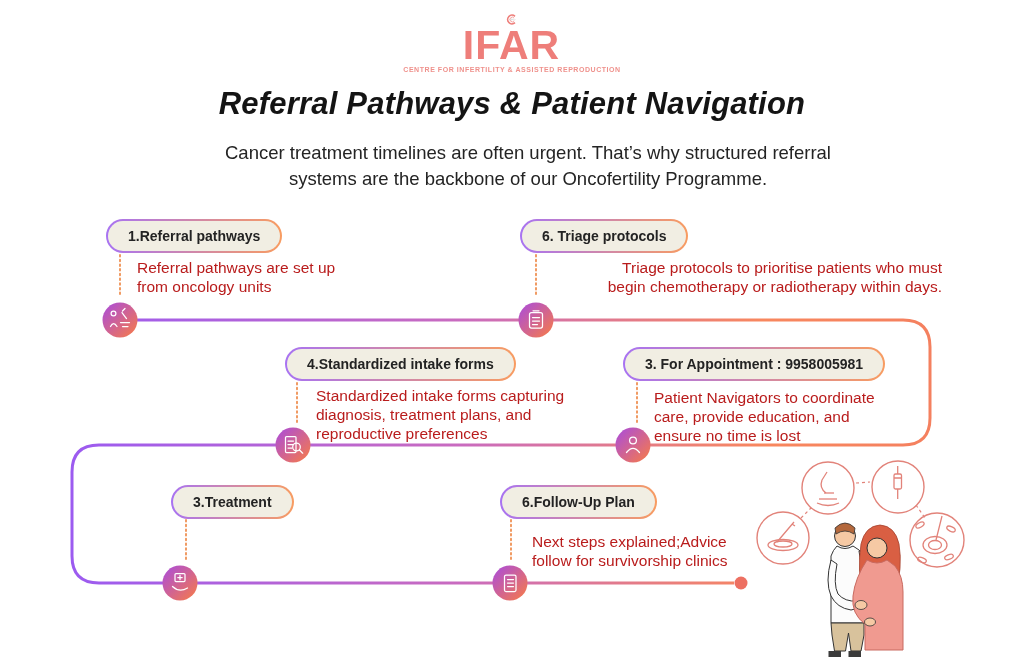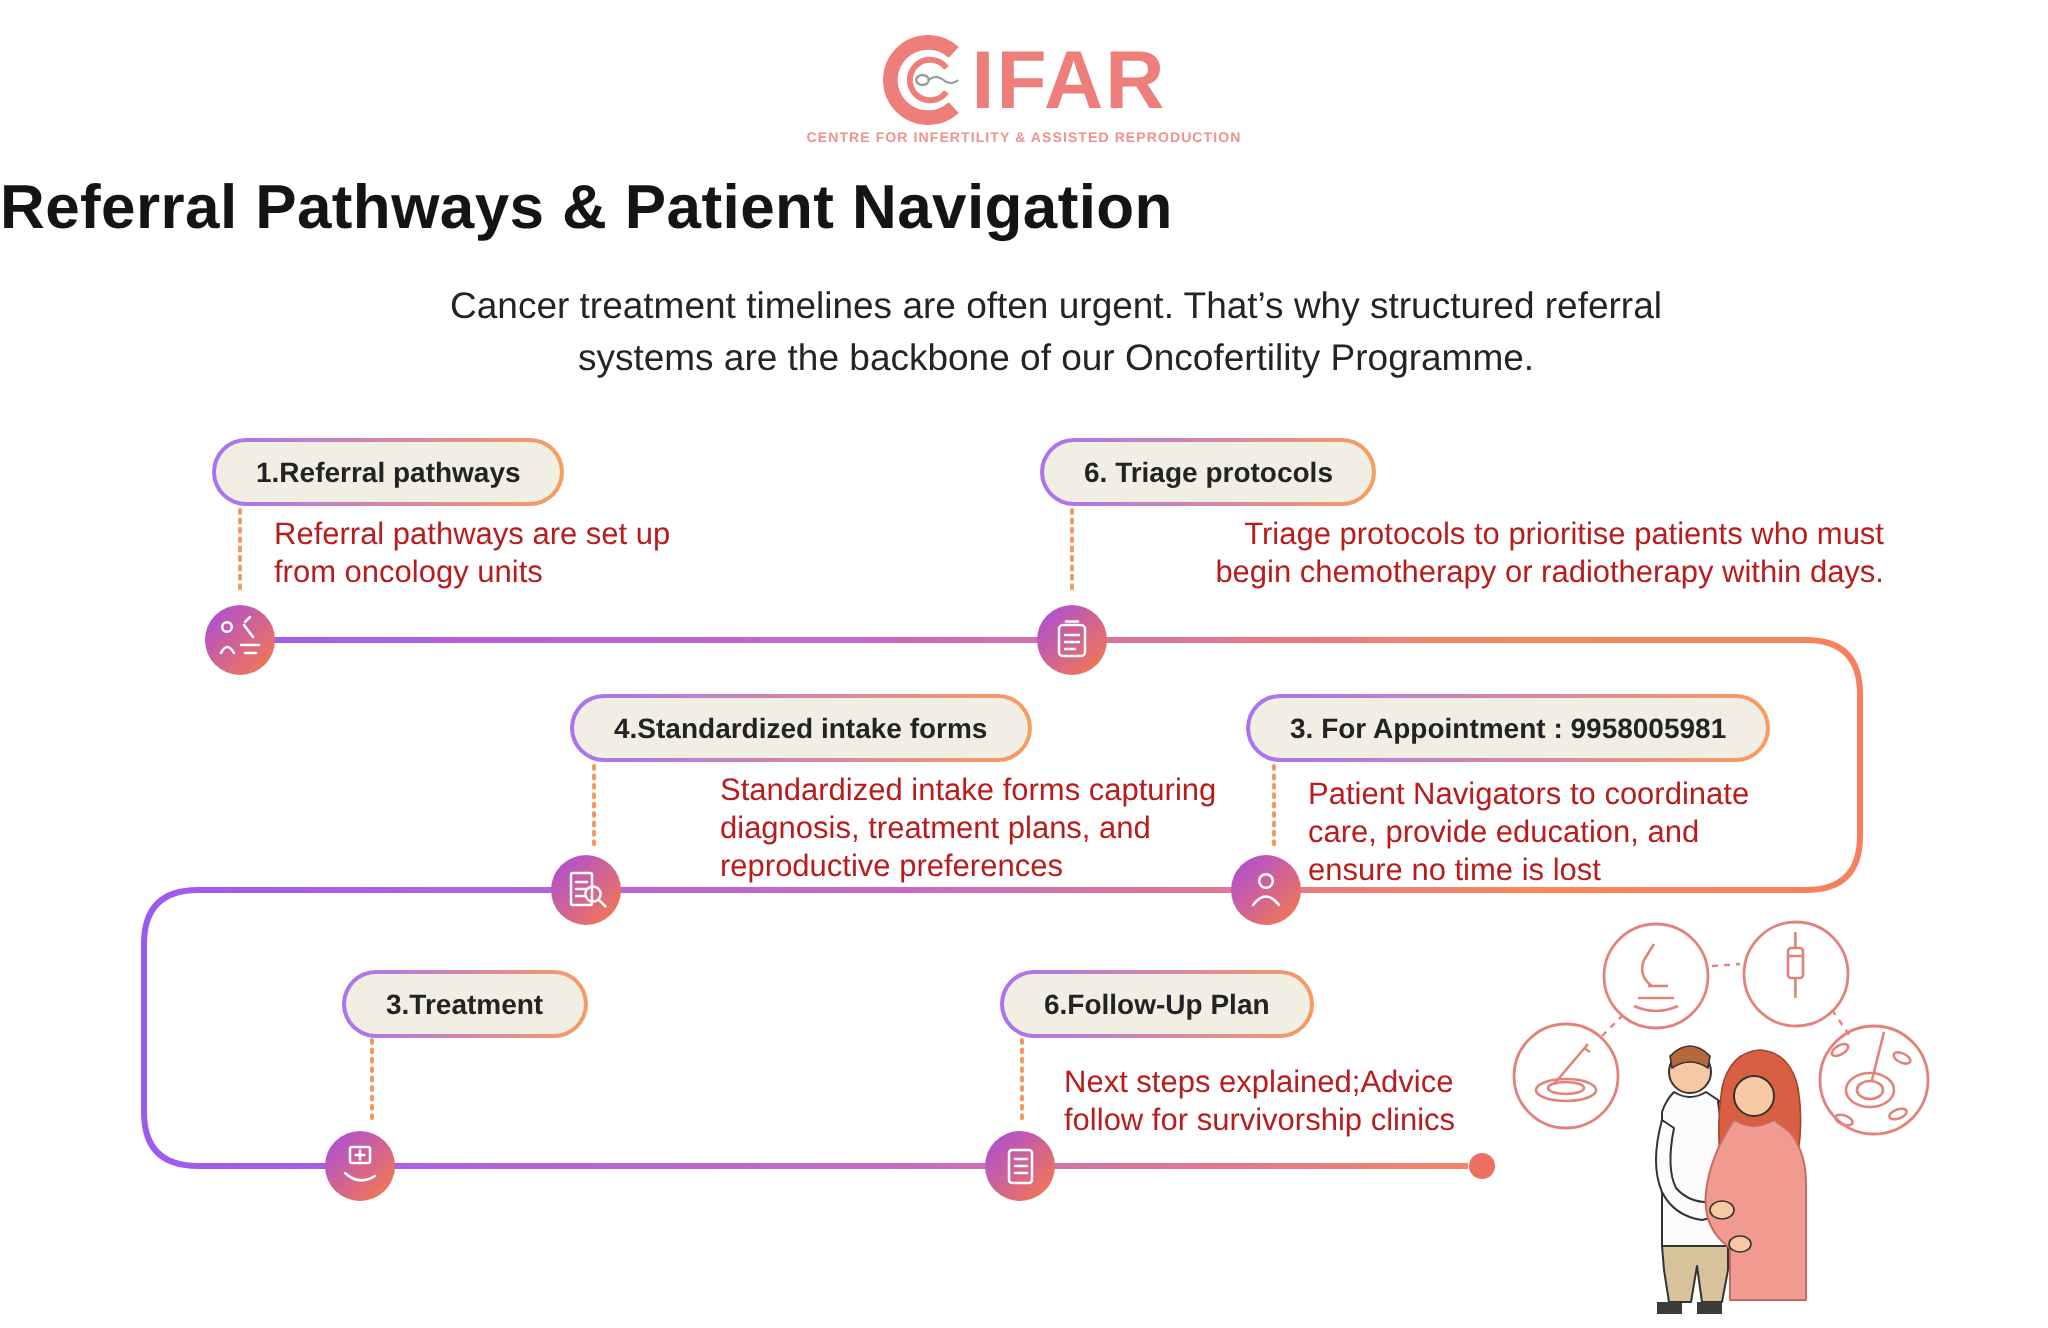--- a/index.html
+++ b/index.html
@@ -1,36 +1,36 @@
 <!DOCTYPE html>
 <html><head>
 <meta charset="utf-8">
 <style>
   html,body{margin:0;padding:0;background:#fff;}
   .poster{
     position:relative;width:1024px;height:664px;background:#ffffff;overflow:hidden;
     font-family:"Liberation Sans",sans-serif;
   }
   
-  .logo-row{position:absolute;top:14px;left:0;width:100%;display:flex;justify-content:center;align-items:center;height:52px;}
+  .logo-row{position:absolute;top:14px;left:0;width:100%;display:flex;justify-content:center;align-items:center;height:52px;flex-direction:column;}
   .brand-text{font-size:41px;font-weight:800;color:#ee7e7a;letter-spacing:1px;margin-left:-1px;line-height:1;}
   .tagline{position:absolute;top:66px;left:0;width:100%;text-align:center;font-size:7px;font-weight:700;color:#ef918c;letter-spacing:.55px;}
-  .title{position:absolute;top:86px;left:0;width:100%;font-size:31px;font-weight:800;color:#141414;letter-spacing:.2px;}
+  .title{position:absolute;top:86px;left:0;width:100%;text-align:center;font-size:31px;font-weight:800;color:#141414;letter-spacing:.2px;font-style:italic;}
   .subtitle{position:absolute;top:140px;left:0;width:100%;text-align:center;font-size:18.5px;color:#242424;line-height:1.38;}
   .subtitle span{display:block;margin-left:32px;}
   
   .badge{
     position:absolute;height:30px;line-height:30px;padding:0 20px;border:2px solid transparent;border-radius:18px;
     background:linear-gradient(#f1eee3,#f1eee3) padding-box,linear-gradient(90deg,#a873f2,#f89c61) border-box;
     font-size:14px;font-weight:700;color:#232323;white-space:nowrap;
   }
   .desc{position:absolute;font-size:15.5px;color:#b91c1c;line-height:1.22;white-space:pre-line;}
   .b1{left:106px;top:219px;} .d1{left:137px;top:259px;width:250px;}
   .b2{left:520px;top:219px;} .d2{left:552px;top:259px;width:390px;text-align:right;}
-  .b4{left:285px;top:347px;} .d4{left:316px;top:387px;width:295px;margin-left:44px;}
+  .b4{left:285px;top:347px;} .d4{left:316px;top:387px;width:295px;}
   .b3{left:623px;top:347px;text-align:right;} .d3{left:654px;top:389px;width:260px;}
   .b5{left:171px;top:485px;} .d5{left:199px;top:525px;width:310px;}
   .b6{left:500px;top:485px;} .d6{left:532px;top:533px;width:245px;}
   .flow-svg,.art-svg{position:absolute;}
   .flow-svg{left:0;top:0;width:1024px;height:664px;}
   .art-svg{left:753px;top:452px;width:272px;height:212px;}
 </style>
 </head>
 <body>
 

